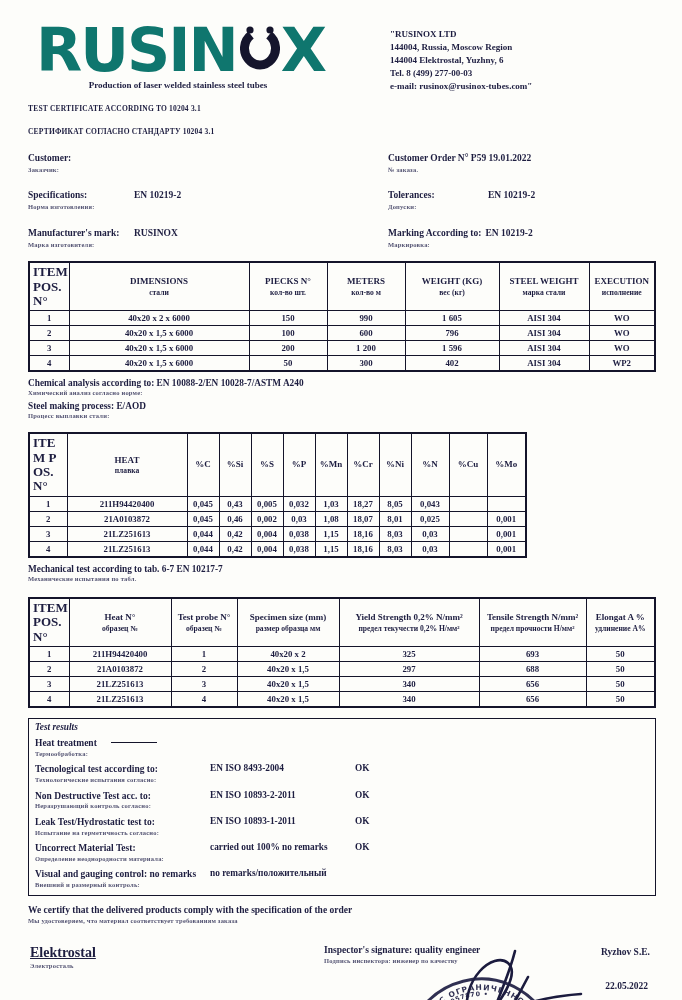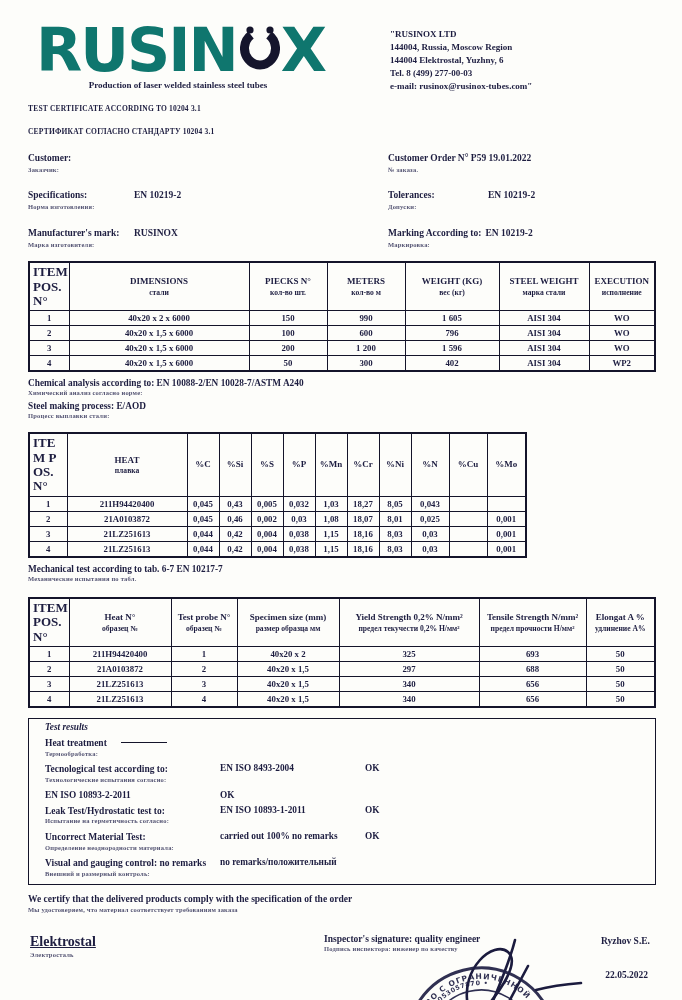--- a/index.html
+++ b/index.html
@@ -30,21 +30,21 @@
   table{border-collapse:collapse;table-layout:fixed;margin-top:4px;}
   table,th,td{border:1px solid #14142a;}
   table{border-width:2px;}
   th{font-size:9px;font-weight:bold;padding:3px 1px;line-height:1.25;vertical-align:middle;}
   th .ru{display:block;font-size:7.6px;font-weight:bold;}
   td{font-size:8.8px;font-weight:bold;text-align:center;height:14px;padding:0 2px;overflow:hidden;white-space:nowrap;}
   .th-item{font-size:13px;text-align:left;padding:2px 0 2px 3px;word-break:break-all;line-height:1.1;}
   .sect{margin-top:6px;line-height:1.2;}
   .sect .en{font-size:9.3px;font-weight:bold;}
   
-  .box{border:1.6px solid #14142a;margin-top:10px;padding:3px 8px 6px 16px;}
+  .box{border:1.6px solid #14142a;margin-top:10px;padding:3px 8px 6px 6px;}
   .box-title{font-size:9.3px;font-weight:bold;font-style:italic;}
   .trow{display:grid;grid-template-columns:175px 145px 1fr;align-items:start;margin-top:1px;}
   .trow .labels{line-height:1.05;}
   .trow .value,.trow .result{font-size:9.3px;font-weight:bold;padding-top:4px;}
   .dash{display:inline-block;width:46px;border-top:1.6px solid #14142a;vertical-align:middle;margin-left:14px;}
   
   .certify{margin-top:9px;line-height:1.2;}
   .certify .en{font-size:9.5px;font-weight:bold;}
   .footer-area{position:relative;height:210px;margin-top:6px;}
   .place{position:absolute;left:2px;top:14px;line-height:1.2;}
@@ -352,20 +352,22 @@
     </div>
 
     <div class="trow">
       <div class="labels"><span class="lbl">Tecnological test according to:</span>
         <div class="ru-tiny">Технологические испытания согласно:</div></div>
       <div class="value">EN ISO 8493-2004</div>
       <div class="result">OK</div>
     </div>
 
     <div class="trow">
+      <div class="labels"><span class="lbl">Non Destructive Test acc. to:</span>
+        <div class="ru-tiny">Неразрушающий контроль согласно:</div></div>
       <div class="value">EN ISO 10893-2-2011</div>
       <div class="result">OK</div>
     </div>
 
     <div class="trow">
       <div class="labels"><span class="lbl">Leak Test/Hydrostatic test to:</span>
         <div class="ru-tiny">Испытание на герметичность согласно:</div></div>
       <div class="value">EN ISO 10893-1-2011</div>
       <div class="result">OK</div>
     </div>

